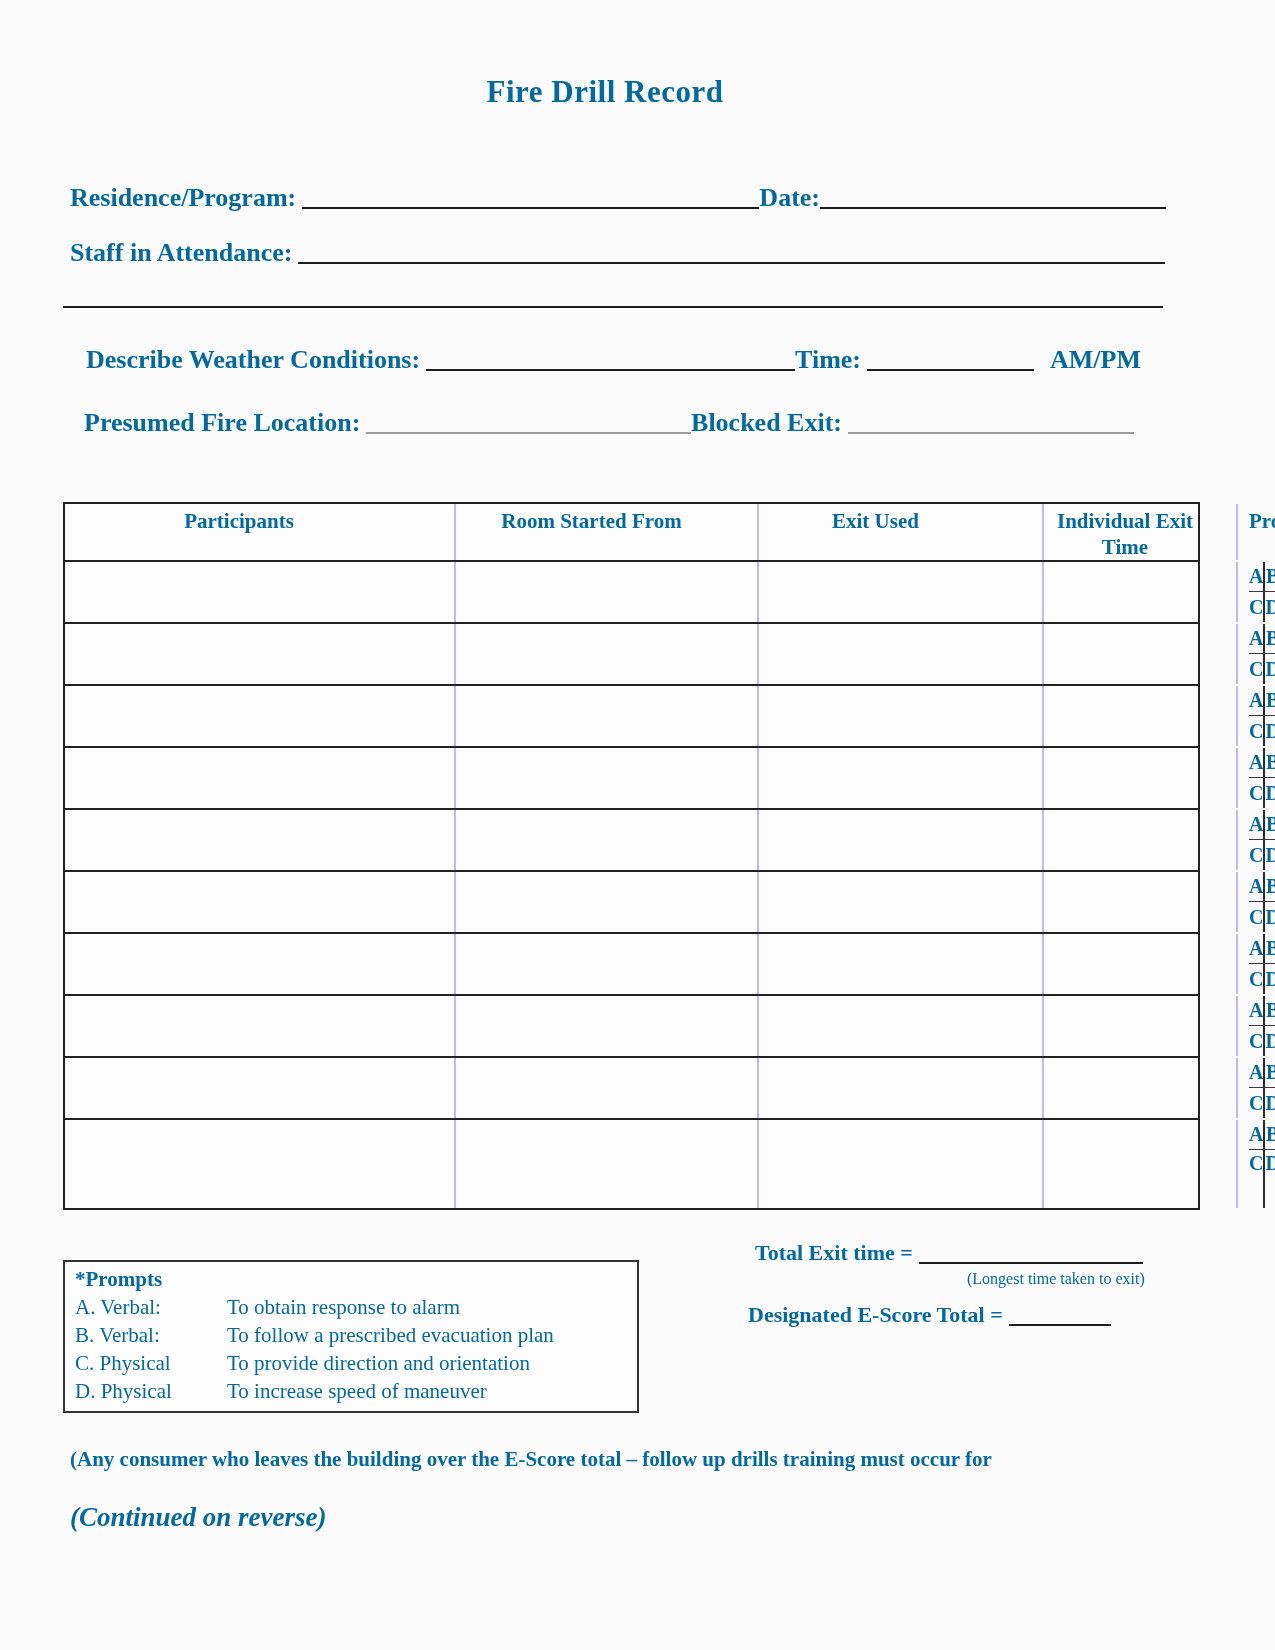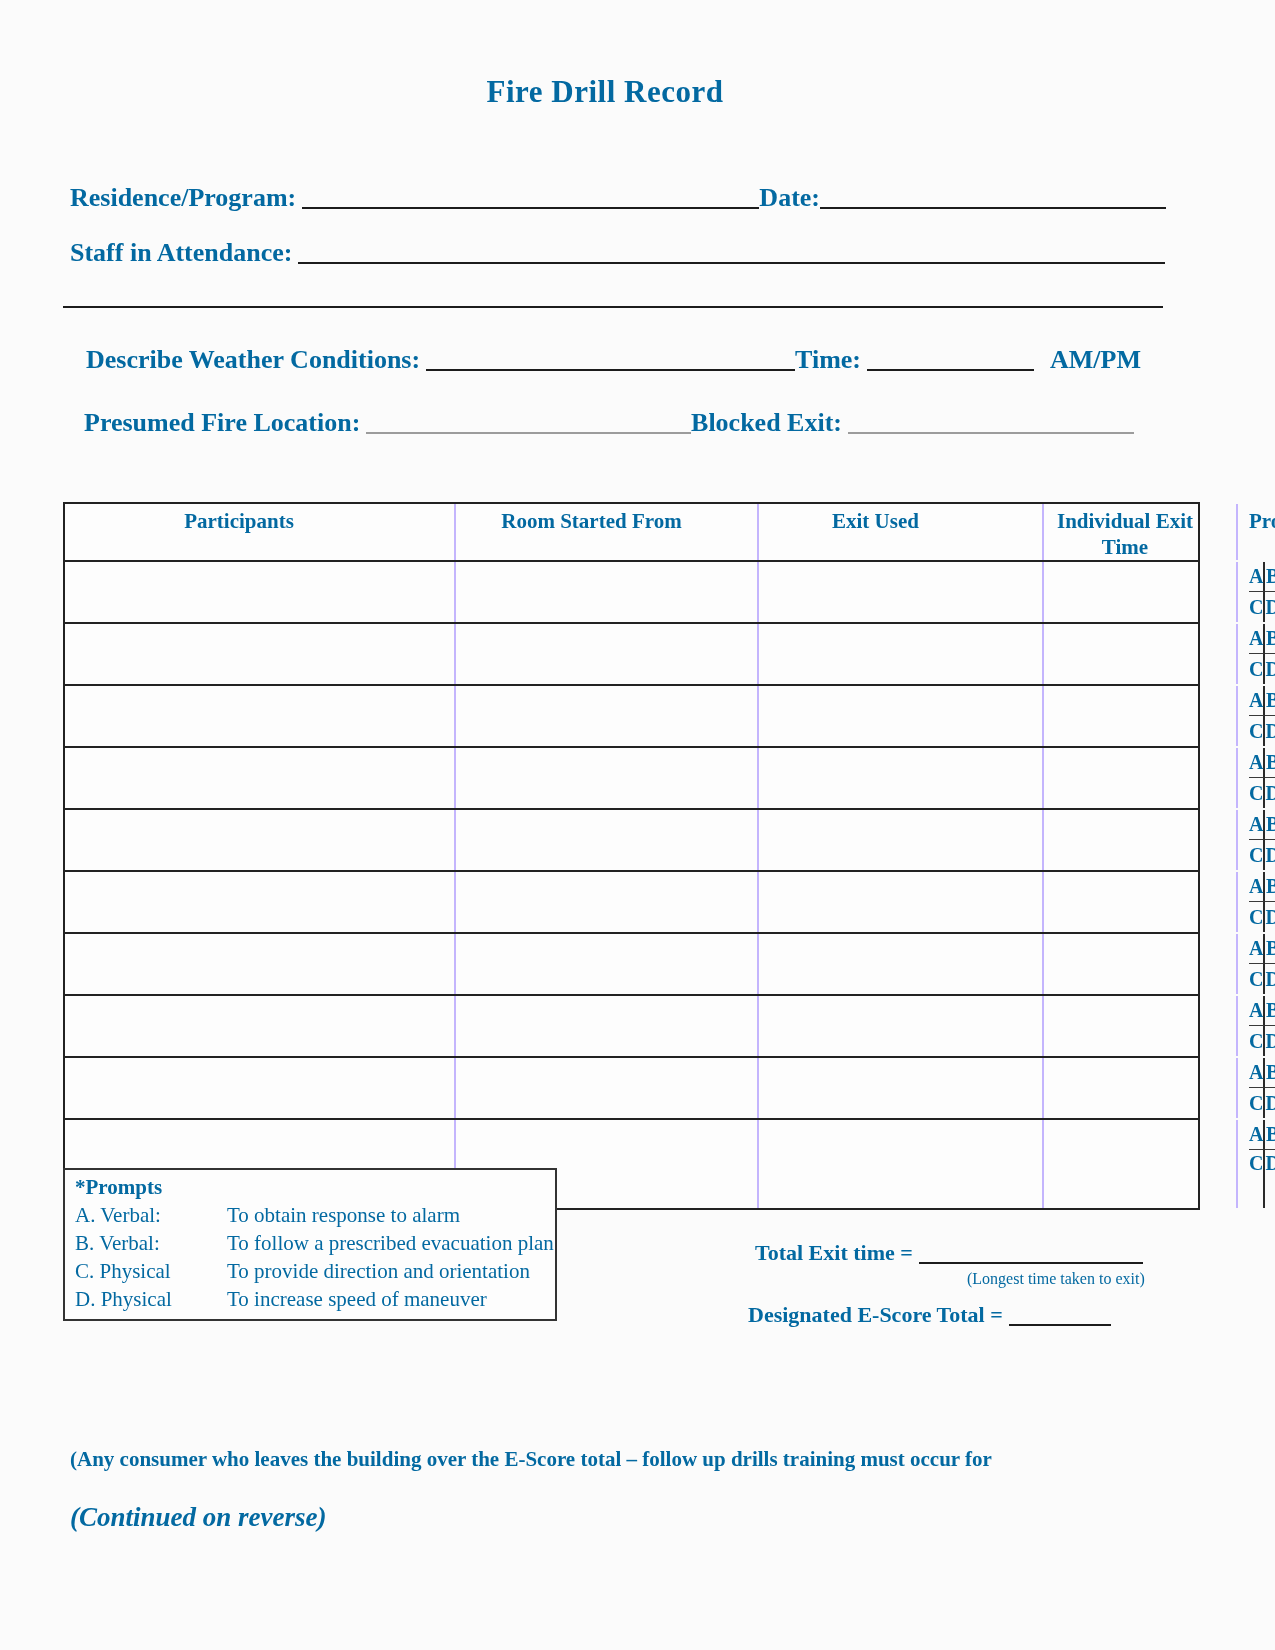--- a/index.html
+++ b/index.html
@@ -49,21 +49,21 @@
   .trow.last .prompts{grid-template-rows:30px 1fr;}
   .pcell{
     display:flex;align-items:center;justify-content:center;
     font-weight:bold;font-size:20px;box-sizing:border-box;
   }
   .pcell.pa,.pcell.pc{border-right:2px solid #2a2a2a;}
   .pcell.pa,.pcell.pb{border-bottom:1px solid #3a3a3a;}
   .trow.last .pcell.pc,.trow.last .pcell.pd{align-items:flex-start;padding-top:2px;}
   
   .legend{
-    position:absolute;top:1168px;left:63px;width:494px;box-sizing:border-box;
+    position:absolute;top:1260px;left:63px;width:576px;box-sizing:border-box;
     border:2px solid #333;background:#fdfdfd;padding:3px 0 6px 10px;
   }
   .legend-title{font-size:21px;font-weight:bold;line-height:28px;}
   .legend-item{display:flex;font-size:21px;line-height:28px;}
   .legend-key{flex:0 0 152px;}
   .legend-desc{flex:1 1 auto;white-space:nowrap;}
   
   .total-exit{position:absolute;top:1238px;left:755px;display:flex;align-items:flex-end;height:30px;}
   .total-exit .lbl{font-size:22px;text-align:center;}
   .exit-caption{position:absolute;top:1270px;left:967px;font-size:16px;}

